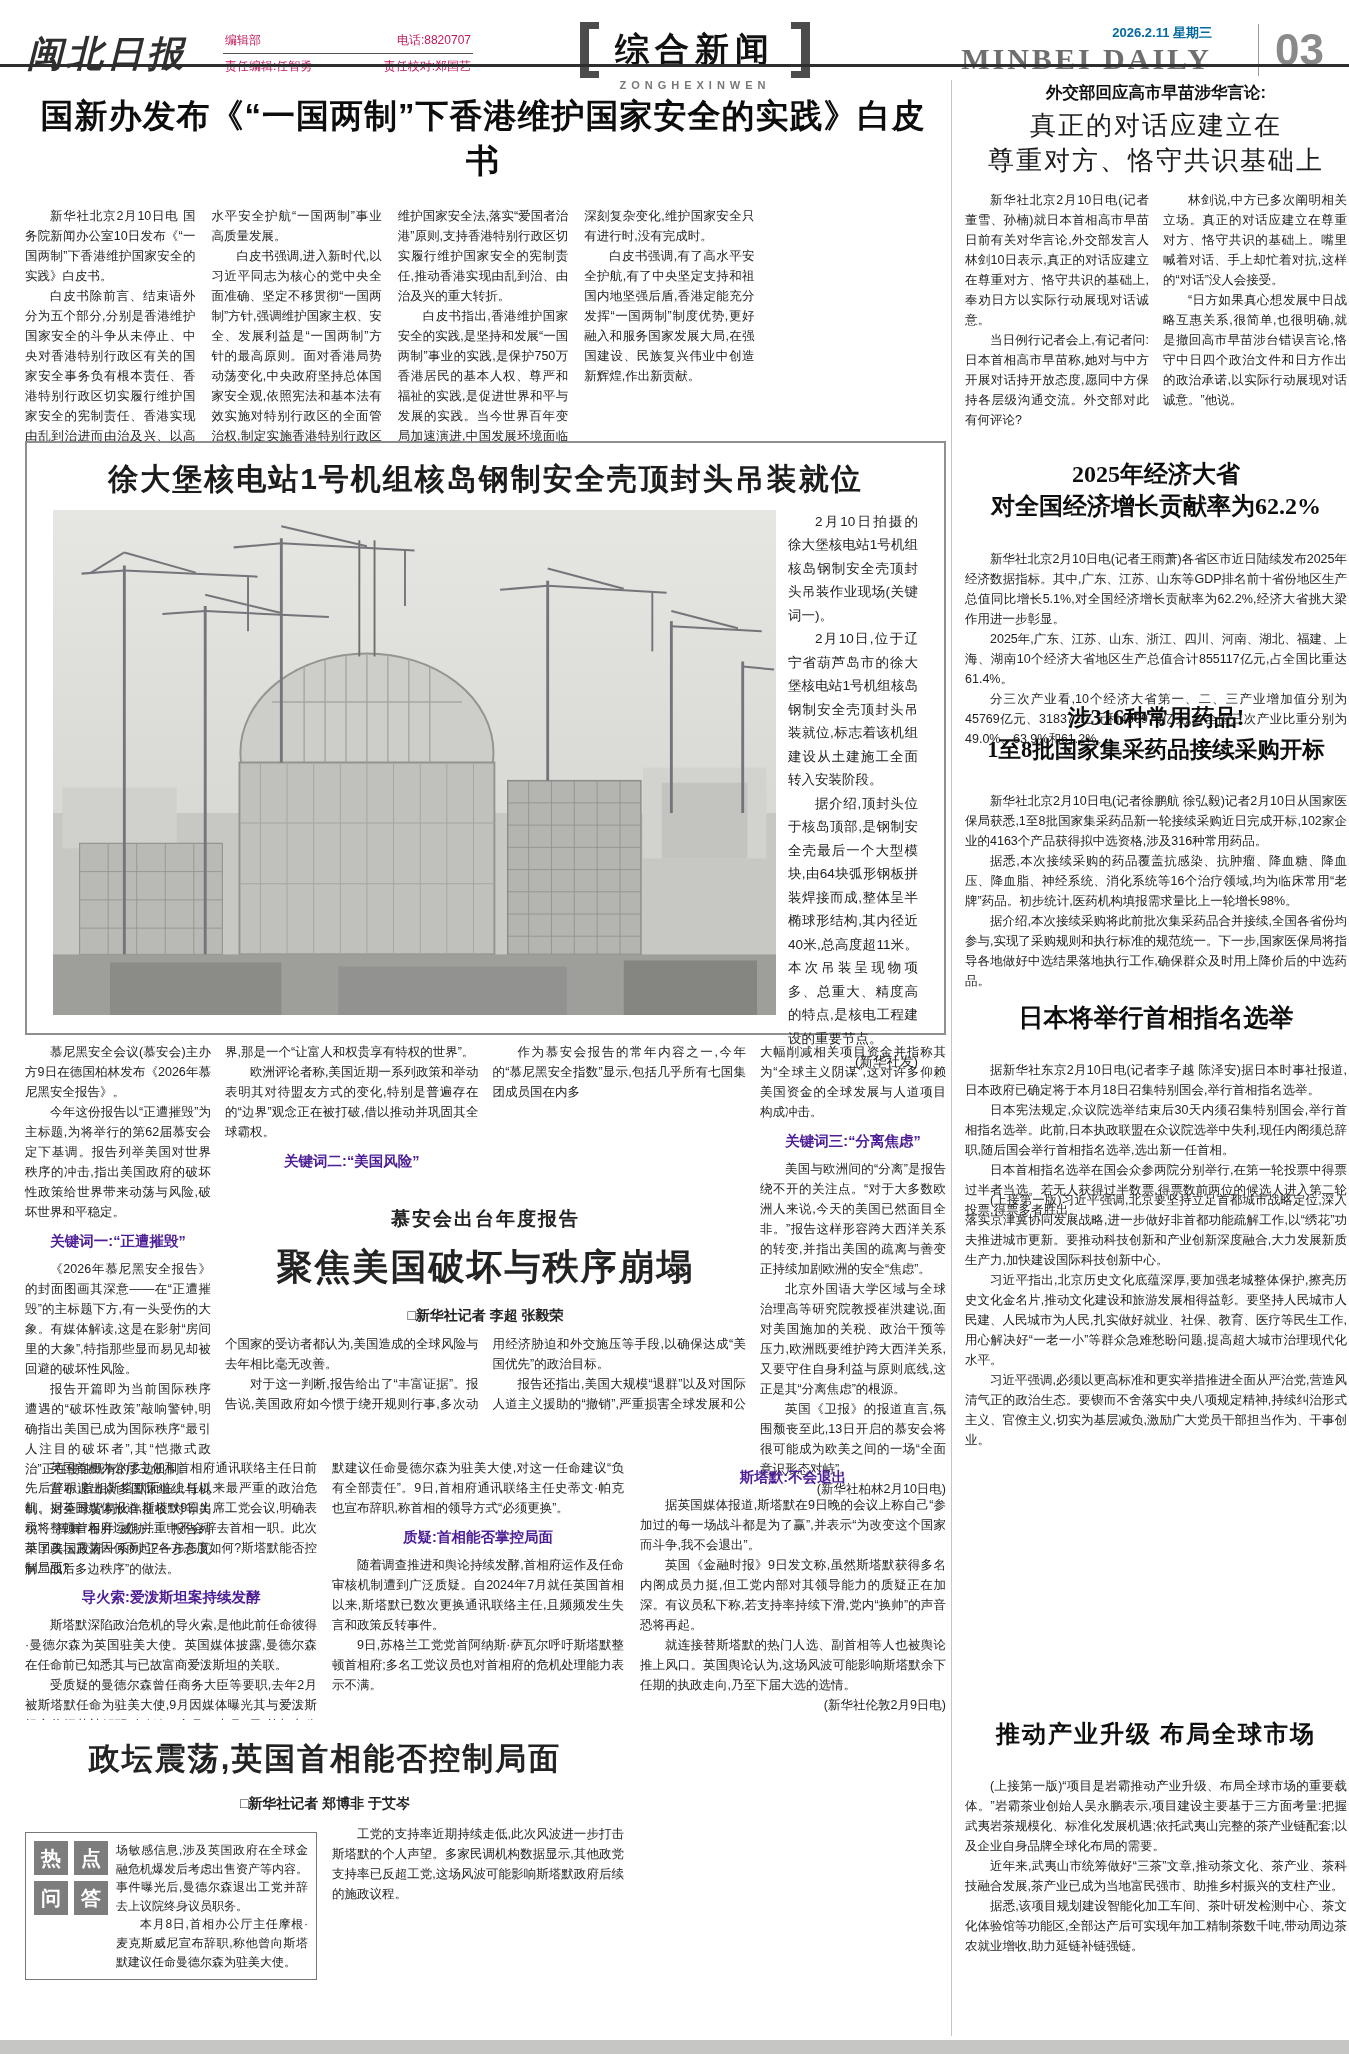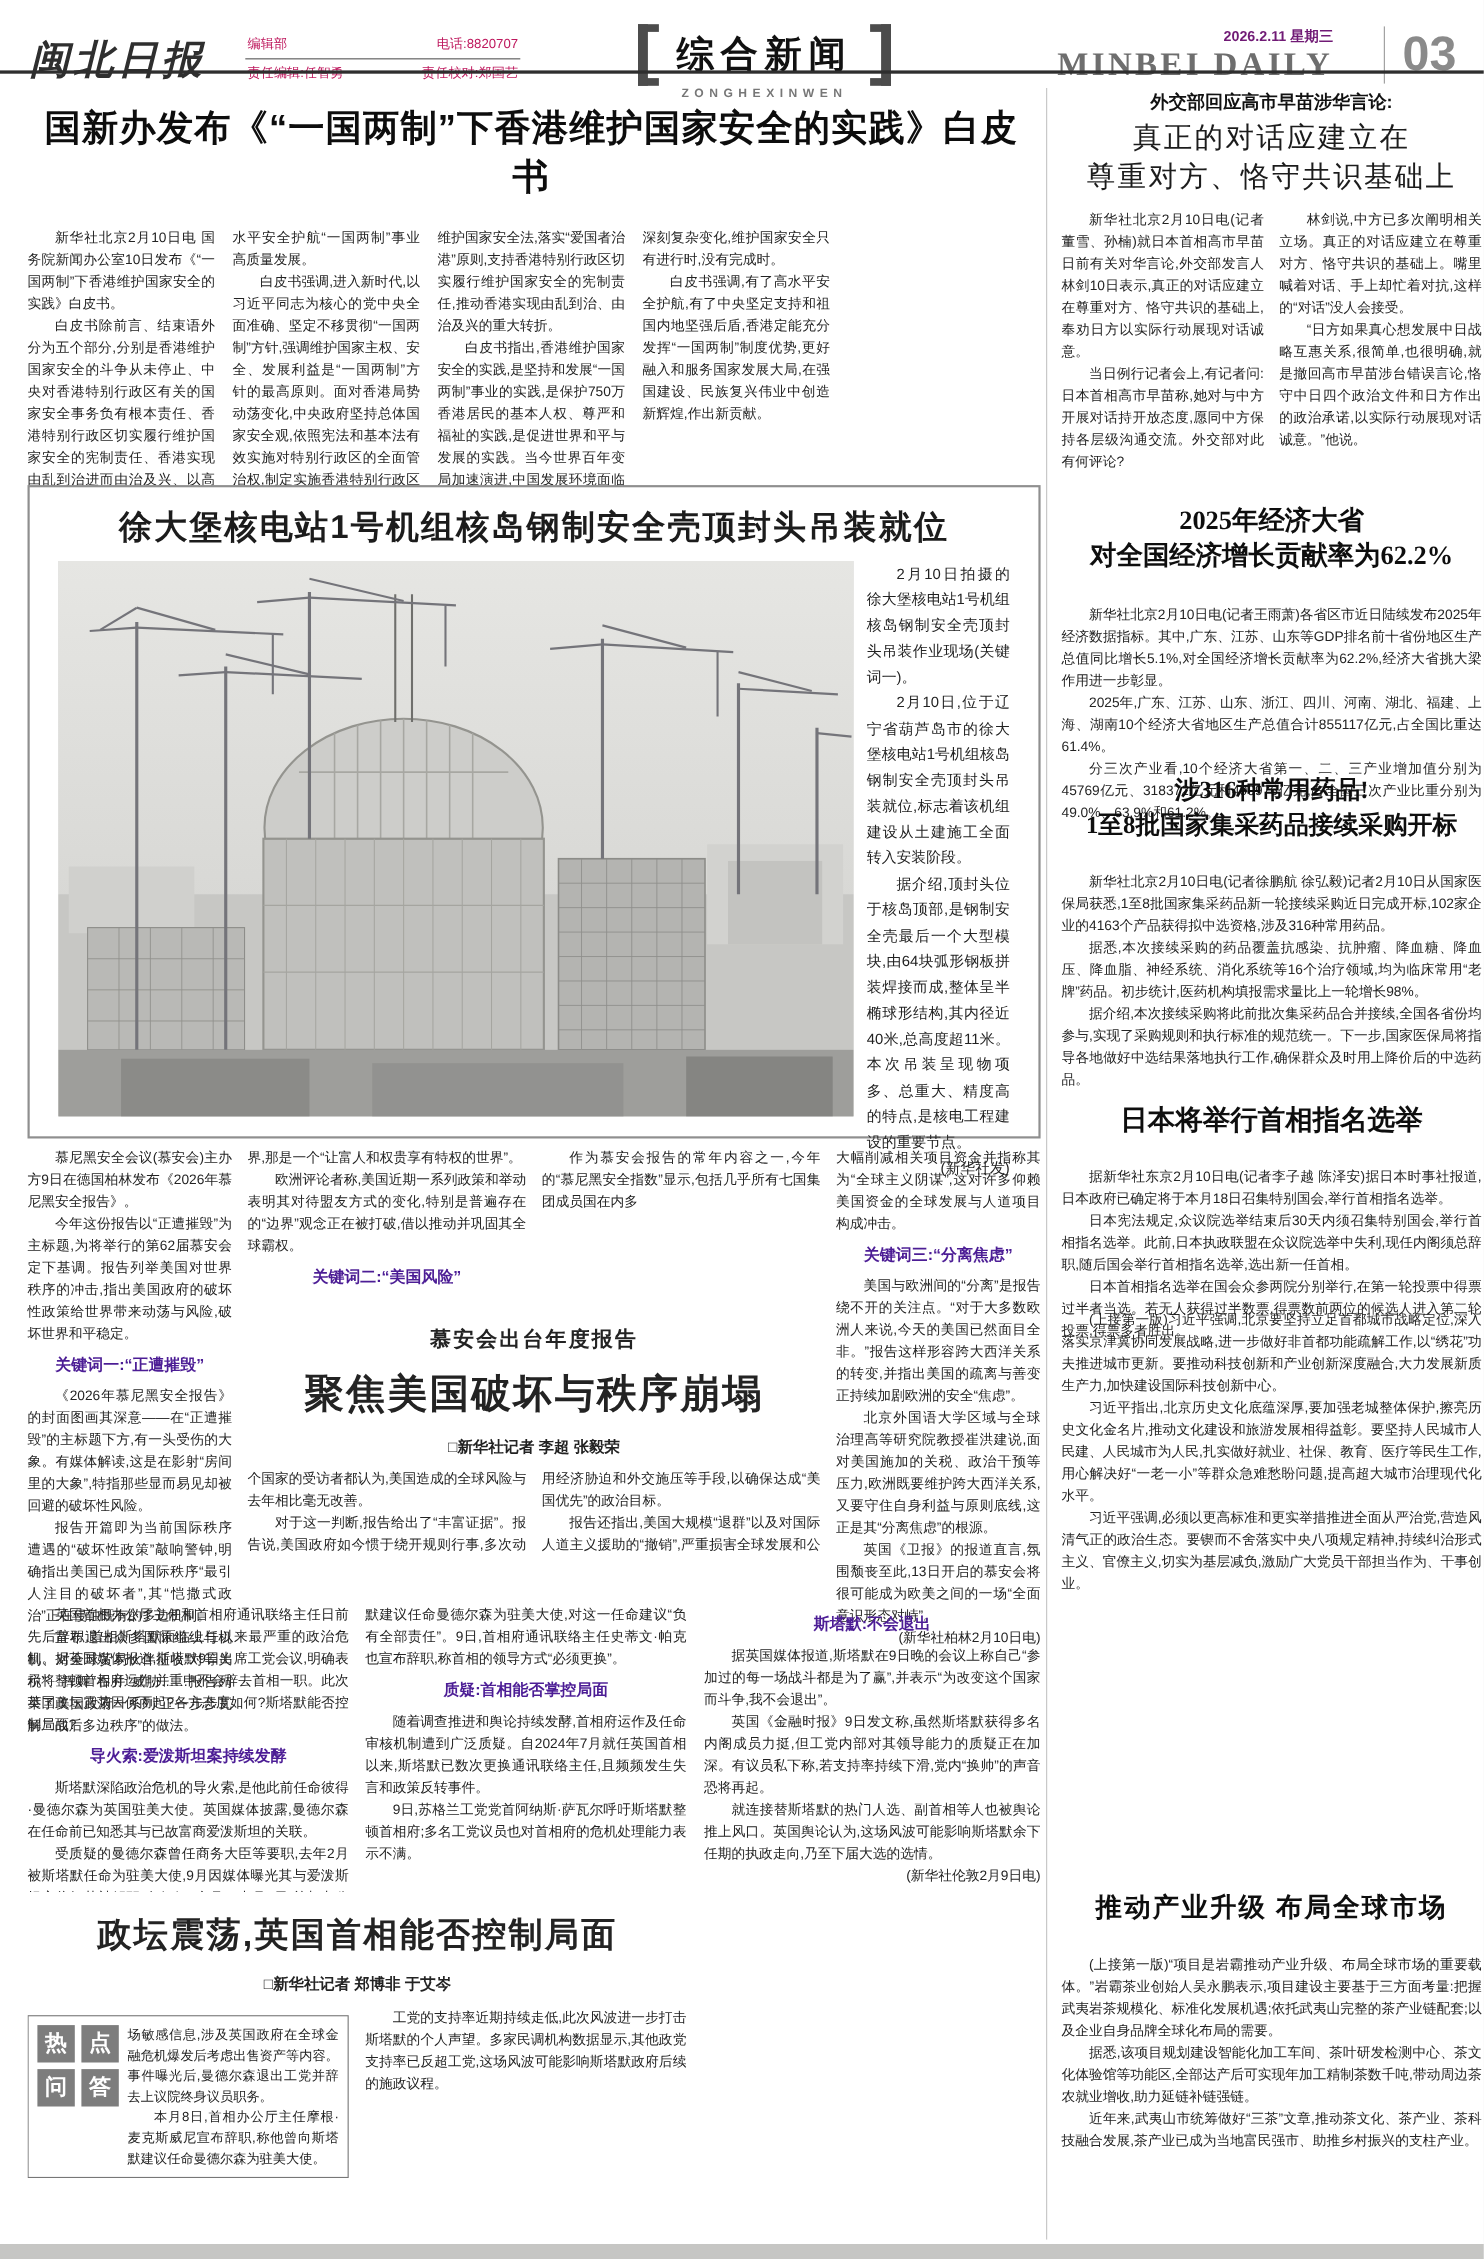--- a/index.html
+++ b/index.html
@@ -13,21 +13,21 @@
   .ed-row{display:flex;justify-content:space-between;padding:4px 2px;}
   .ed-row.first{border-bottom:1px solid #555;}
   .sec-group{position:absolute;left:530px;top:0;width:280px;text-align:center;}
   .bracket{display:inline-block;width:10px;height:42px;vertical-align:middle;}
   .bracket.l{border-left:9px solid #4c4c4c;border-top:7px solid #4c4c4c;border-bottom:7px solid #4c4c4c;}
   .bracket.r{border-right:9px solid #4c4c4c;border-top:7px solid #4c4c4c;border-bottom:7px solid #4c4c4c;}
   .sec-title{display:inline-block;font-size:34px;font-weight:900;letter-spacing:6px;color:#111;
              vertical-align:middle;margin:0 12px;}
   .sec-py{font-size:11px;letter-spacing:5px;color:#777;font-weight:700;margin-top:1px;}
   .hdr-right{position:absolute;right:112px;top:2px;text-align:right;}
-  .hdr-date{font-size:13px;color:#701a75;font-weight:700;}
+  .hdr-date{font-size:13px;color:#0369a1;font-weight:700;}
   .hdr-en{font-family:"Liberation Serif",serif;font-weight:700;font-size:30px;color:#6e6e6e;letter-spacing:3px;}
   .pageno{position:absolute;right:0;top:2px;border-left:1px solid #9a9a9a;padding-left:16px;
           font-size:44px;font-weight:900;color:#8a8a8a;line-height:52px;}
   .hdr-rule{position:absolute;left:0;top:64px;width:1349px;height:3px;background:#2e2e2e;}
   .vert-div{position:absolute;left:951px;top:80px;width:1px;height:1956px;background:#c4c4c4;}
   .foot-strip{position:absolute;left:0;top:2040px;width:1349px;height:14px;background:#c6c6c4;}
   
   .p{margin:0;text-indent:2em;text-align:justify;}
   .p.noind{text-indent:0;}
   .body-txt{font-size:12.5px;line-height:1.6;color:#232323;}
@@ -308,22 +308,22 @@
       <p class="p">(上接第一版)习近平强调,北京要坚持立足首都城市战略定位,深入落实京津冀协同发展战略,进一步做好非首都功能疏解工作,以“绣花”功夫推进城市更新。要推动科技创新和产业创新深度融合,大力发展新质生产力,加快建设国际科技创新中心。</p>
       <p class="p">习近平指出,北京历史文化底蕴深厚,要加强老城整体保护,擦亮历史文化金名片,推动文化建设和旅游发展相得益彰。要坚持人民城市人民建、人民城市为人民,扎实做好就业、社保、教育、医疗等民生工作,用心解决好“一老一小”等群众急难愁盼问题,提高超大城市治理现代化水平。</p>
       <p class="p">习近平强调,必须以更高标准和更实举措推进全面从严治党,营造风清气正的政治生态。要锲而不舍落实中央八项规定精神,持续纠治形式主义、官僚主义,切实为基层减负,激励广大党员干部担当作为、干事创业。</p>
     </div>
   </div>
 
   <div class="r-art ind">
     <div class="serif-h ind-h">推动产业升级  布局全球市场</div>
     <div class="r-body body-txt">
       <p class="p">(上接第一版)“项目是岩霸推动产业升级、布局全球市场的重要载体。”岩霸茶业创始人吴永鹏表示,项目建设主要基于三方面考量:把握武夷岩茶规模化、标准化发展机遇;依托武夷山完整的茶产业链配套;以及企业自身品牌全球化布局的需要。</p>
+      <p class="p">近年来,武夷山市统筹做好“三茶”文章,推动茶文化、茶产业、茶科技融合发展,茶产业已成为当地富民强市、助推乡村振兴的支柱产业。</p>
       <p class="p">据悉,该项目规划建设智能化加工车间、茶叶研发检测中心、茶文化体验馆等功能区,全部达产后可实现年加工精制茶数千吨,带动周边茶农就业增收,助力延链补链强链。</p>
-      <p class="p">近年来,武夷山市统筹做好“三茶”文章,推动茶文化、茶产业、茶科技融合发展,茶产业已成为当地富民强市、助推乡村振兴的支柱产业。</p>
     </div>
   </div>
 
   <div class="mu body-txt">
     <div class="mu-left">
       <p class="p">慕尼黑安全会议(慕安会)主办方9日在德国柏林发布《2026年慕尼黑安全报告》。</p>
       <p class="p">今年这份报告以“正遭摧毁”为主标题,为将举行的第62届慕安会定下基调。报告列举美国对世界秩序的冲击,指出美国政府的破坏性政策给世界带来动荡与风险,破坏世界和平稳定。</p>
       <p class="subhead">关键词一:“正遭摧毁”</p>
       <p class="p">《2026年慕尼黑安全报告》的封面图画其深意——在“正遭摧毁”的主标题下方,有一头受伤的大象。有媒体解读,这是在影射“房间里的大象”,特指那些显而易见却被回避的破坏性风险。</p>
       <p class="p">报告开篇即为当前国际秩序遭遇的“破坏性政策”敲响警钟,明确指出美国已成为国际秩序“最引人注目的破坏者”,其“恺撒式政治”正在侵蚀既有的多边机制。</p>

